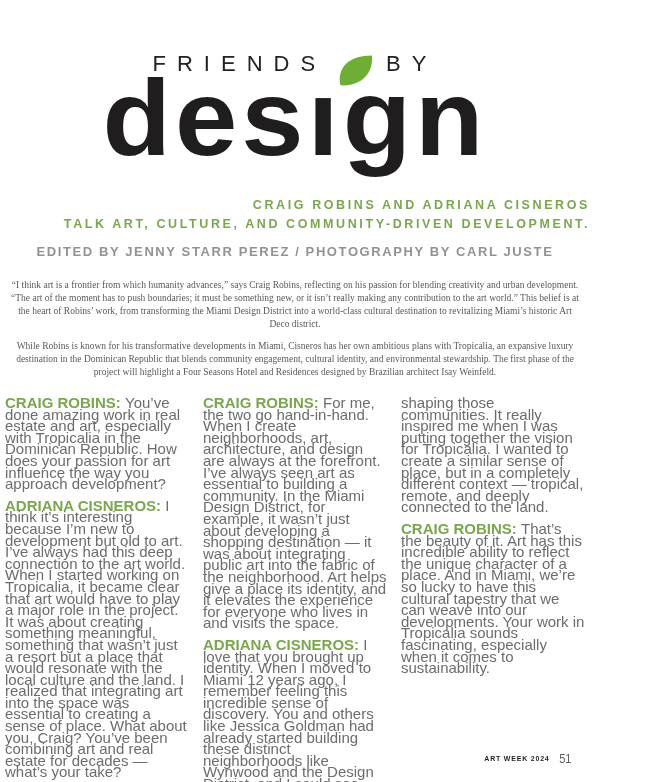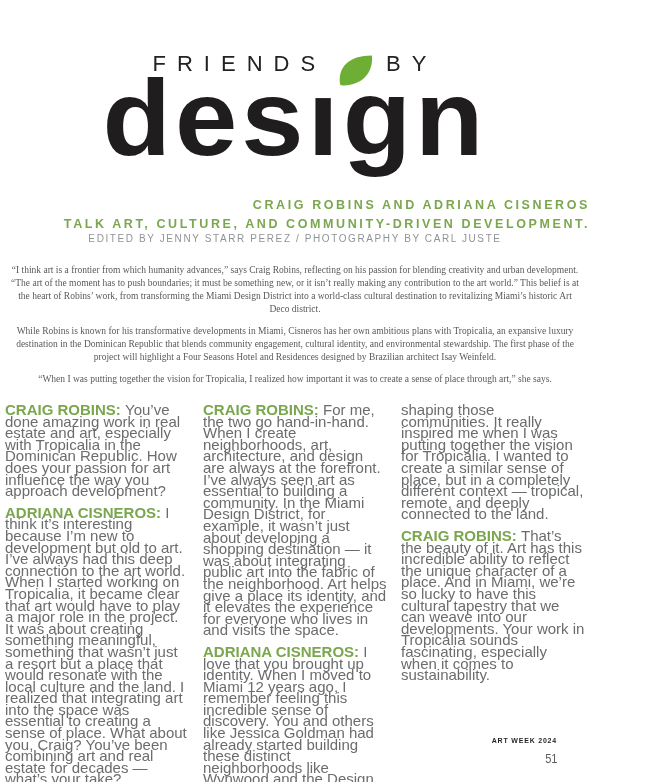--- a/index.html
+++ b/index.html
@@ -33,22 +33,22 @@
     transform:scaleY(0.96);
   }
 
   
   .headline{
     margin-top:26px;text-align:right;
     font-weight:bold;font-size:12.5px;line-height:18.5px;
     letter-spacing:2.6px;color:var(--green);
   }
   .byline{
-    text-align:center;
-    font-size:10px;letter-spacing:1.6px;color:var(--byline-gray);font-weight:400;
+    margin-top:11px;text-align:center;
+    font-size:13px;letter-spacing:1.6px;color:var(--byline-gray);font-weight:700;
   }
 
   
   .intro{
     width:572px;margin:20px auto 0 auto;text-align:center;
     font-size:9.5px;line-height:13px;color:var(--body-gray);
   }
   .intro p{margin:0 0 9px 0;font-family:Liberation Serif, serif;}
 
   
@@ -57,22 +57,22 @@
     display:flex;gap:14px;
     font-size:15px;line-height:11.6px;color:var(--col-gray);
     text-align:left;
   }
   .col{flex:1 1 0;min-width:0;}
   .col p{margin:0 0 10px 0;}
   .speaker{font-weight:bold;color:var(--green);}
 
   
   .folio{
-    position:absolute;right:33px;bottom:16px;
-    display:flex;align-items:flex-end;gap:7px;flex-direction:column;
+    position:absolute;right:19px;bottom:16px;
+    display:flex;align-items:center;gap:7px;
   }
   .folio .mag{
     font-size:7px;font-weight:bold;letter-spacing:0.8px;color:#231f20;
   }
   .folio .pg{
     font-size:13px;font-weight:400;color:#5c5d5f;
     transform:scaleX(0.85);transform-origin:right;
   }
 </style>
 </head>
@@ -94,21 +94,20 @@
   <section class="headline">
     <div>CRAIG ROBINS AND ADRIANA CISNEROS</div>
     <div>TALK ART, CULTURE, AND COMMUNITY-DRIVEN DEVELOPMENT.</div>
   </section>
 
   <div class="byline">EDITED BY JENNY STARR PEREZ  /  PHOTOGRAPHY BY CARL JUSTE</div>
 
   <section class="intro" id="intro">
       <p>“I think art is a frontier from which humanity advances,” says Craig Robins, reflecting on his passion for blending creativity and urban development. “The art of the moment has to push boundaries; it must be something new, or it isn’t really making any contribution to the art world.” This belief is at the heart of Robins’ work, from transforming the Miami Design District into a world-class cultural destination to revitalizing Miami’s historic Art Deco district.</p>
       <p>While Robins is known for his transformative developments in Miami, Cisneros has her own ambitious plans with Tropicalia, an expansive luxury destination in the Dominican Republic that blends community engagement, cultural identity, and environmental stewardship. The first phase of the project will highlight a Four Seasons Hotel and Residences designed by Brazilian architect Isay Weinfeld.</p>
-      <p>“When I was putting together the vision for Tropicalia, I realized how important it was to create a sense of place through art,” she says.</p>
     </section>
 
   <section class="columns" id="columns">
       <div class="col">
         <p><span class="speaker">CRAIG ROBINS: </span>You’ve done amazing work in real estate and art, especially with Tropicalia in the Dominican Republic. How does your passion for art influence the way you approach development?</p>
         <p><span class="speaker">ADRIANA CISNEROS: </span>I think it’s interesting because I’m new to development but old to art. I’ve always had this deep connection to the art world. When I started working on Tropicalia, it became clear that art would have to play a major role in the project. It was about creating something meaningful, something that wasn’t just a resort but a place that would resonate with the local culture and the land. I realized that integrating art into the space was essential to creating a sense of place. What about you, Craig? You’ve been combining art and real estate for decades — what’s your take?</p>
       </div>
       <div class="col">
         <p><span class="speaker">CRAIG ROBINS: </span>For me, the two go hand-in-hand. When I create neighborhoods, art, architecture, and design are always at the forefront. I’ve always seen art as essential to building a community. In the Miami Design District, for example, it wasn’t just about developing a shopping destination — it was about integrating public art into the fabric of the neighborhood. Art helps give a place its identity, and it elevates the experience for everyone who lives in and visits the space.</p>
         <p><span class="speaker">ADRIANA CISNEROS: </span>I love that you brought up identity. When I moved to Miami 12 years ago, I remember feeling this incredible sense of discovery. You and others like Jessica Goldman had already started building these distinct neighborhoods like Wynwood and the Design District, and I could see how art played a key role in</p>

